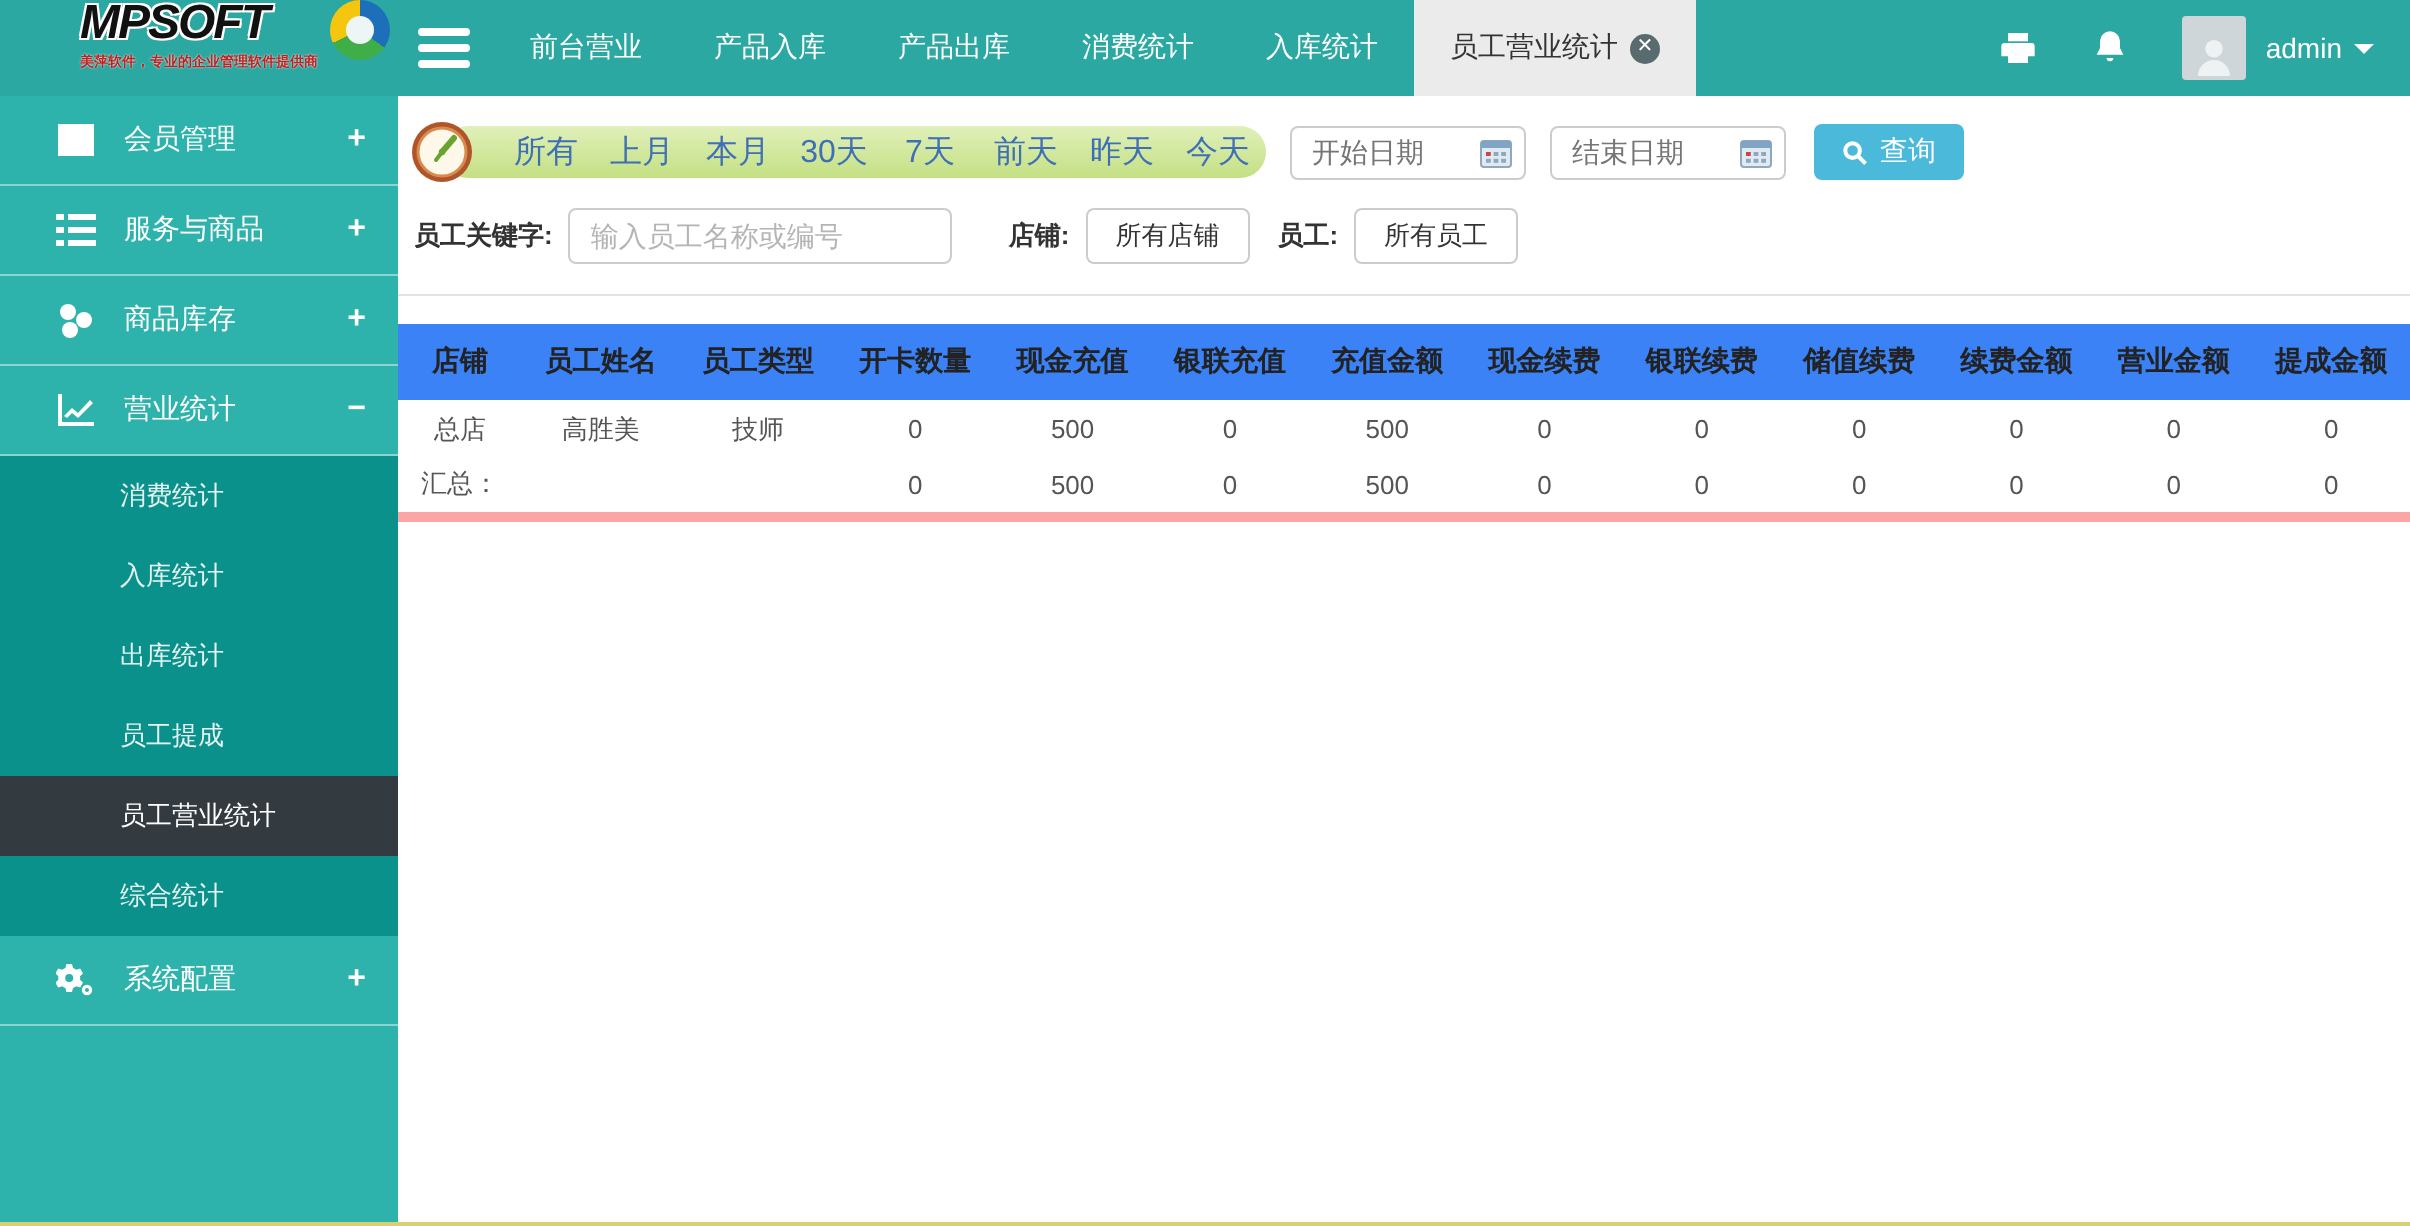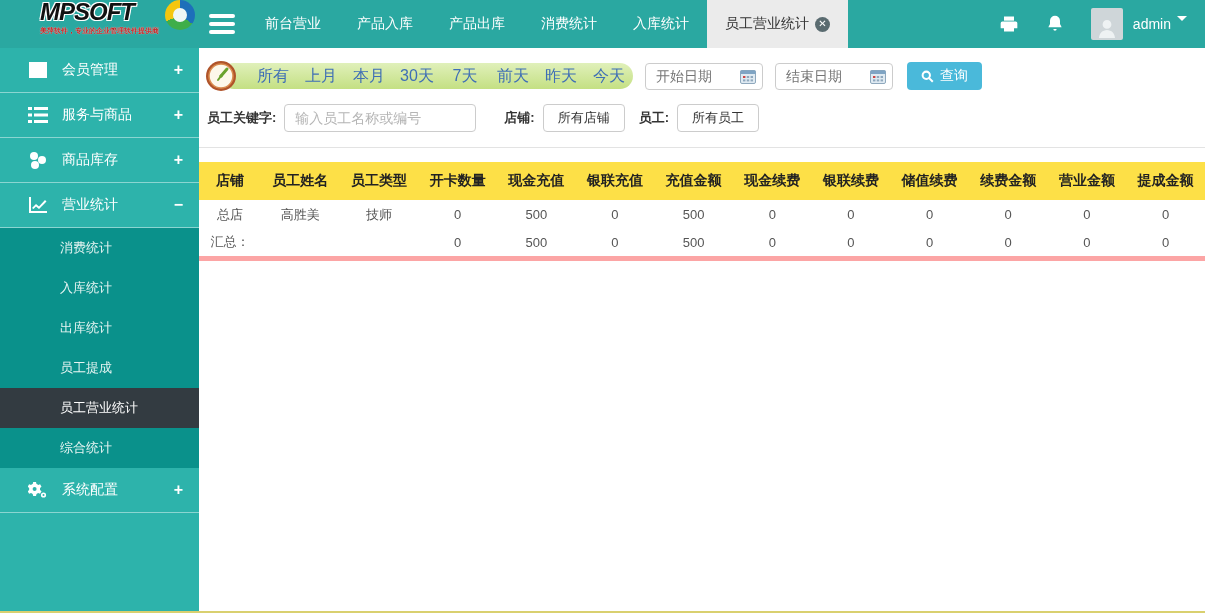--- a/index.html
+++ b/index.html
@@ -26,21 +26,21 @@
   .tab.active { background:#ebebeb; color:#333; }
   .tab .close { display:inline-flex; align-items:center; justify-content:center;
     width:15px; height:15px; margin-left:6px; border-radius:50%; background:#5a6b70; color:#fff;
     font-size:10px; line-height:1; cursor:pointer; }
   .header-right { margin-left:auto; display:flex; align-items:center; gap:26px; padding-right:18px; }
   .hicon { width:20px; height:20px; display:inline-flex; cursor:pointer; }
   .hicon svg { width:100%; height:100%; fill:#fff; }
   .avatar { width:32px; height:32px; background:#cfd6d9; border-radius:2px; display:inline-flex;
     align-items:flex-end; justify-content:center; overflow:hidden; cursor:pointer; }
   .avatar svg { width:24px; height:24px; fill:#eef2f3; }
-  .user { color:#fff; font-size:14px; display:inline-flex; gap:6px;
+  .user { color:#fff; font-size:14px; display:inline-flex; align-items:center; gap:6px;
     cursor:pointer; margin-left:-16px; }
   .caret { width:0; height:0; border-left:5px solid transparent; border-right:5px solid transparent;
     border-top:5px solid #fff; display:inline-block; }
 
   
   .sidebar { position:absolute; top:48px; left:0; width:199px; bottom:0; background:#2db3ab; z-index:4; }
   .side-item { height:45px; display:flex; align-items:center; padding:0 16px 0 28px; color:#fff;
     font-size:14px; cursor:pointer; border-bottom:1px solid rgba(255,255,255,.45); }
   .side-item .sicon { width:20px; height:18px; margin-right:14px; display:inline-flex; }
   .side-item .sicon svg { width:100%; height:100%; fill:#fff; }
@@ -75,21 +75,21 @@
   .kw-input::placeholder { color:#b5b5b5; }
   .pick-btn { height:28px; padding:0 14px; background:#fff; border:1px solid #ccc; border-radius:4px;
     font-size:13px; color:#333; cursor:pointer; font-family:inherit; margin-right:14px; }
   .gap { width:14px; }
 
   .divider { height:1px; background:#e3e3e3; margin-top:14px; }
 
   
   table { width:100%; border-collapse:collapse; table-layout:fixed; margin-top:14px; }
   col.c0 { width:62px; }
-  thead th { background:#fde047; height:38px; font-size:14px; color:#222; font-weight:bold;
+  thead th { background:#3b82f6; height:38px; font-size:14px; color:#222; font-weight:bold;
     text-align:center; }
   tbody td { height:29px; font-size:13px; color:#555; text-align:center; background:#fff; }
   tbody tr:last-child td { border-bottom:5px solid #fca5a5;margin-top:36px; }
 
   
   .pagebar { margin-top:21px; height:31px; display:flex; align-items:center; justify-content:center;
     gap:5px; background:linear-gradient(#fdfdfe,#dde9f4); border-top:1px solid #e6eef6;
     border-bottom:1px solid #cfdeed; font-size:13px; color:#333; }
   .pg-summary { margin-right:6px; }
   .pg-btn { min-width:34px; height:20px; padding:0 6px; font-size:12px; color:#2a6496;

